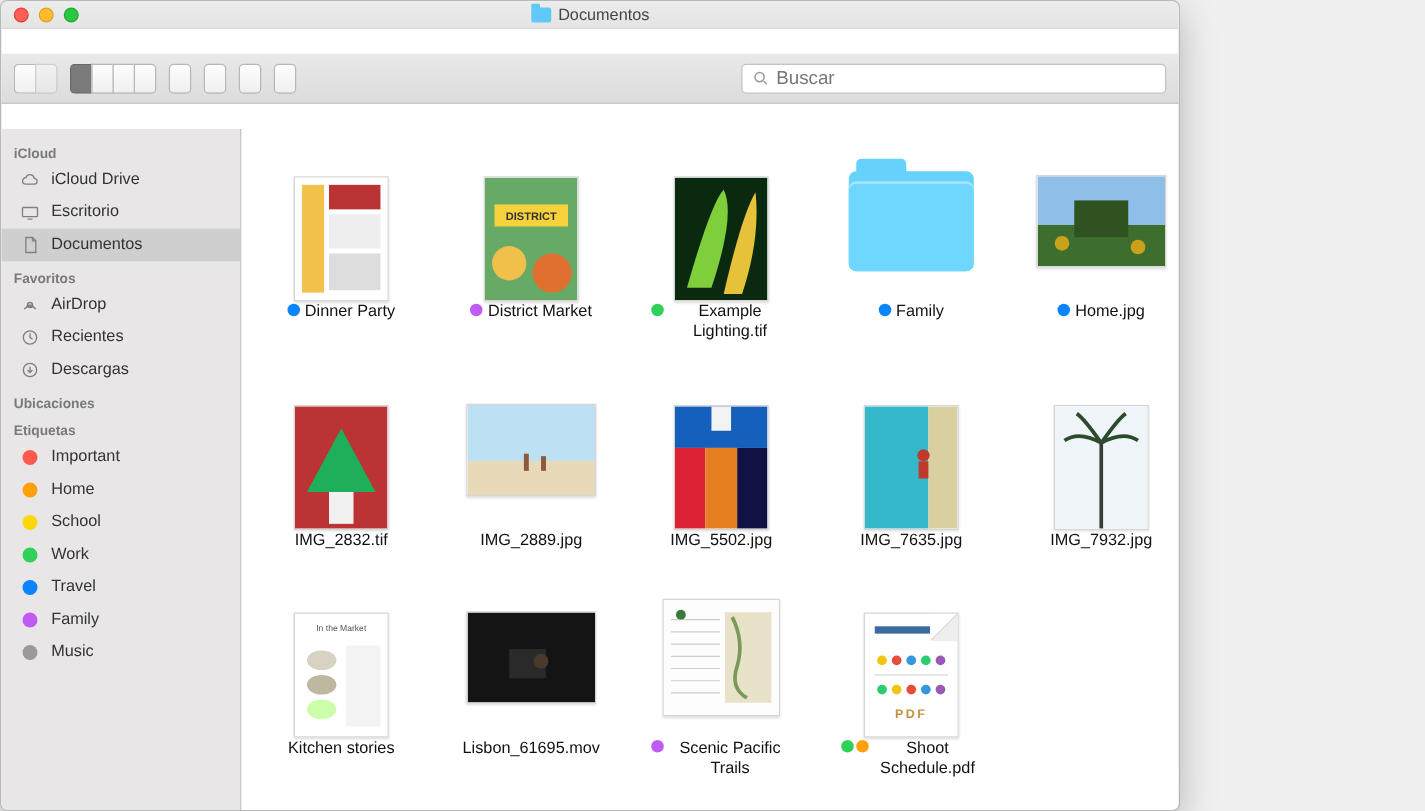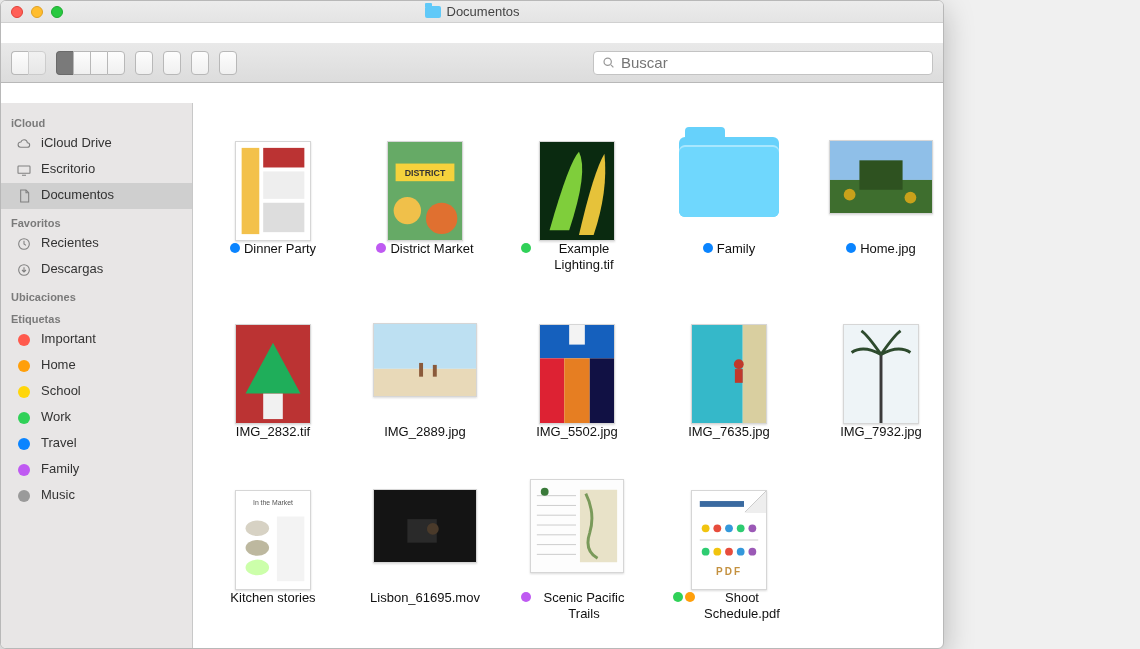--- a/index.html
+++ b/index.html
@@ -179,20 +179,30 @@
               <path d="M7 3h8l4 4v14H7z"></path>
               <path d="M15 3v4h4"></path>
             </svg>
           </span>
           <span>Documentos</span>
         </div>
         <div class="side-head">Favoritos</div>
         <div class="side-item">
           <span class="ic">
             <svg viewBox="0 0 24 24">
+              <circle cx="12" cy="12" r="3"></circle>
+              <path d="M5 17a9 9 0 0 1 14 0"></path>
+              <path d="M7.5 14a6 6 0 0 1 9 0"></path>
+            </svg>
+          </span>
+          <span>AirDrop</span>
+        </div>
+        <div class="side-item">
+          <span class="ic">
+            <svg viewBox="0 0 24 24">
               <circle cx="12" cy="12" r="8"></circle>
               <path d="M12 7v5l3 2"></path>
             </svg>
           </span>
           <span>Recientes</span>
         </div>
         <div class="side-item">
           <span class="ic">
             <svg viewBox="0 0 24 24">
               <circle cx="12" cy="12" r="8"></circle>

